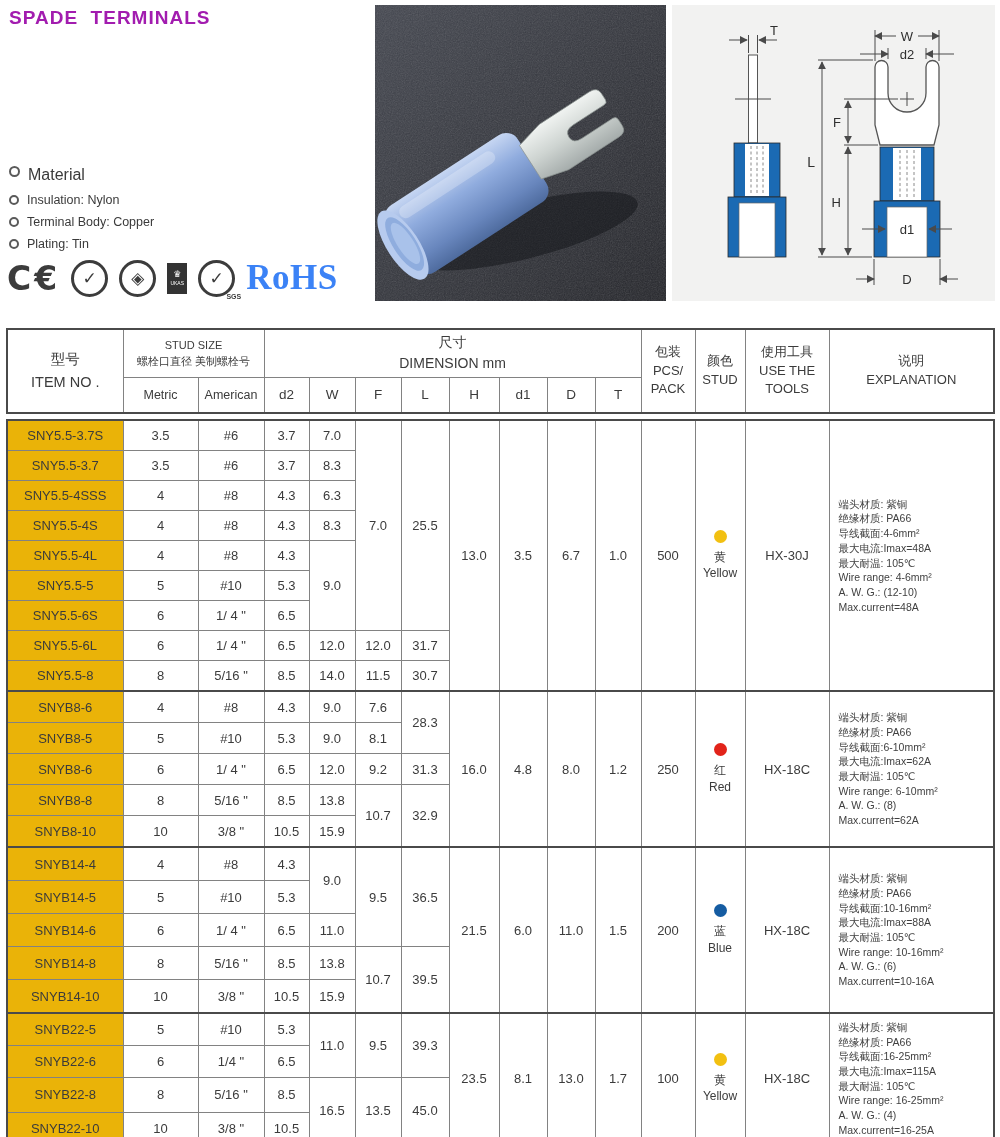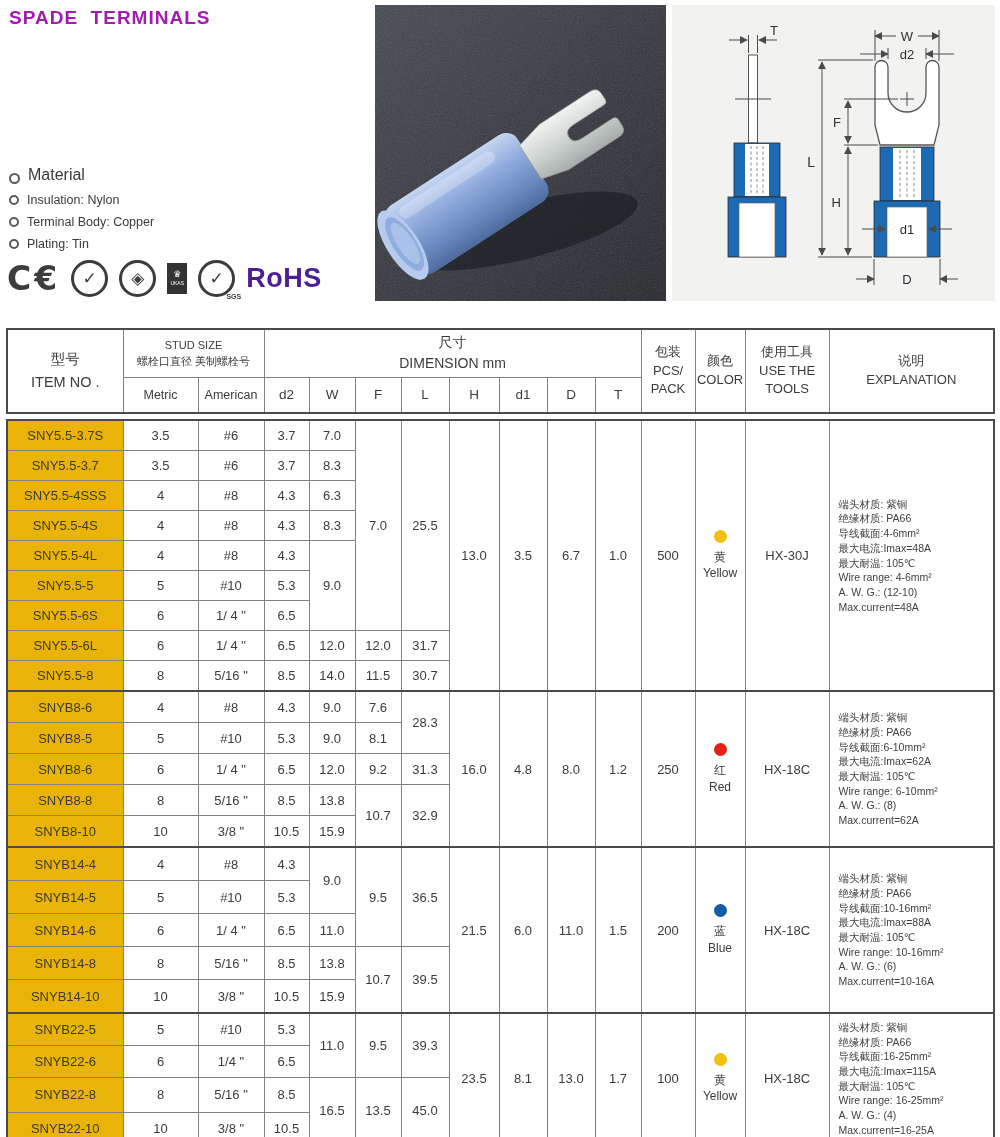--- a/index.html
+++ b/index.html
@@ -2,36 +2,36 @@
 <html><head>
 <meta charset="utf-8">
 <style>
   html,body{margin:0;padding:0;background:#fff;}
   .page{position:relative;width:1000px;height:1137px;background:#ffffff;
         font-family:"Liberation Sans","DejaVu Sans",sans-serif;color:#3b3b3b;overflow:hidden;}
   .page-title{position:absolute;left:9px;top:7px;font-size:19px;font-weight:bold;
         letter-spacing:1px;color:#a21caf;white-space:pre;}
   
   .material{position:absolute;left:9px;top:166px;}
-  .m-head{font-size:16px;color:#3a3a3a;margin-bottom:9px;display:flex;align-items:flex-end;}
+  .m-head{font-size:16px;color:#3a3a3a;margin-bottom:9px;display:flex;align-items:flex-start;}
   .m-item{font-size:12.5px;color:#3a3a3a;margin-bottom:8px;display:flex;align-items:center;}
   .bullet{display:inline-block;width:6px;height:6px;border:2px solid #5a5a5a;border-radius:50%;
         margin-right:8px;flex:0 0 auto;background:#fff;}
   .m-head .bullet{width:7px;height:7px;}
   
   .logos{position:absolute;left:7px;top:255px;display:flex;align-items:center;gap:11px;height:46px;}
   .ce-text{font-size:33px;font-weight:bold;color:#3c3c3c;letter-spacing:3px;font-family:"DejaVu Sans",sans-serif;}
   .cbadge{width:31px;height:31px;border:3px solid #3c3c3c;border-radius:50%;display:flex;
         align-items:center;justify-content:center;font-weight:bold;font-size:17px;color:#3c3c3c;}
   .ukas{width:20px;height:31px;background:#333;color:#fff;display:flex;flex-direction:column;
         align-items:center;justify-content:center;font-size:9px;line-height:1;gap:2px;}
   .ukas .lines{font-size:5px;letter-spacing:0;}
   .sgswrap{position:relative;}
   .sgs-sub{position:absolute;right:-6px;bottom:-3px;font-size:7px;font-weight:bold;color:#3c3c3c;}
-  .rohs-text{font-size:27px;font-weight:bold;color:#4c1d95;letter-spacing:0.5px;}
+  .rohs-text{font-size:35px;font-weight:bold;color:#3b82f6;letter-spacing:0.5px;font-family:Liberation Serif, serif;}
   
   .photo{position:absolute;left:375px;top:5px;width:291px;height:296px;}
   .diagram{position:absolute;left:672px;top:5px;width:323px;height:296px;background:#f2f2f1;}
   
   .tablewrap{position:absolute;left:6px;top:328px;width:989px;}
   table{border-collapse:collapse;table-layout:fixed;width:989px;border:2px solid #4a4a4a;}
   td,th{border:1px solid #828282;text-align:center;vertical-align:middle;padding:0;
         font-size:13px;font-weight:normal;color:#3b3b3b;overflow:hidden;}
   .pre{white-space:pre-line;line-height:1.45;}
   .hdr-item{font-size:14.5px;line-height:1.6;}
@@ -235,21 +235,21 @@
         <th rowspan="2" class="pre hdr-item">型号
 ITEM NO .</th>
         <th colspan="2" class="pre hdr-stud">STUD SIZE
 螺栓口直径  美制螺栓号</th>
         <th colspan="8" class="pre hdr-dim">尺寸
 DIMENSION mm</th>
         <th rowspan="2" class="pre hdr-pack">包装
 PCS/
 PACK</th>
         <th rowspan="2" class="pre hdr-color">颜色
-COLOR</th>
+STUD</th>
         <th rowspan="2" class="pre hdr-tools">使用工具
 USE THE
 TOOLS</th>
         <th rowspan="2" class="pre hdr-expl">说明
 EXPLANATION</th>
       </tr>
       <tr style="height:36px">
         <th class="hdr-sm">Metric</th>
         <th class="hdr-sm">American</th>
         <th class="hdr-dl">d2</th>

